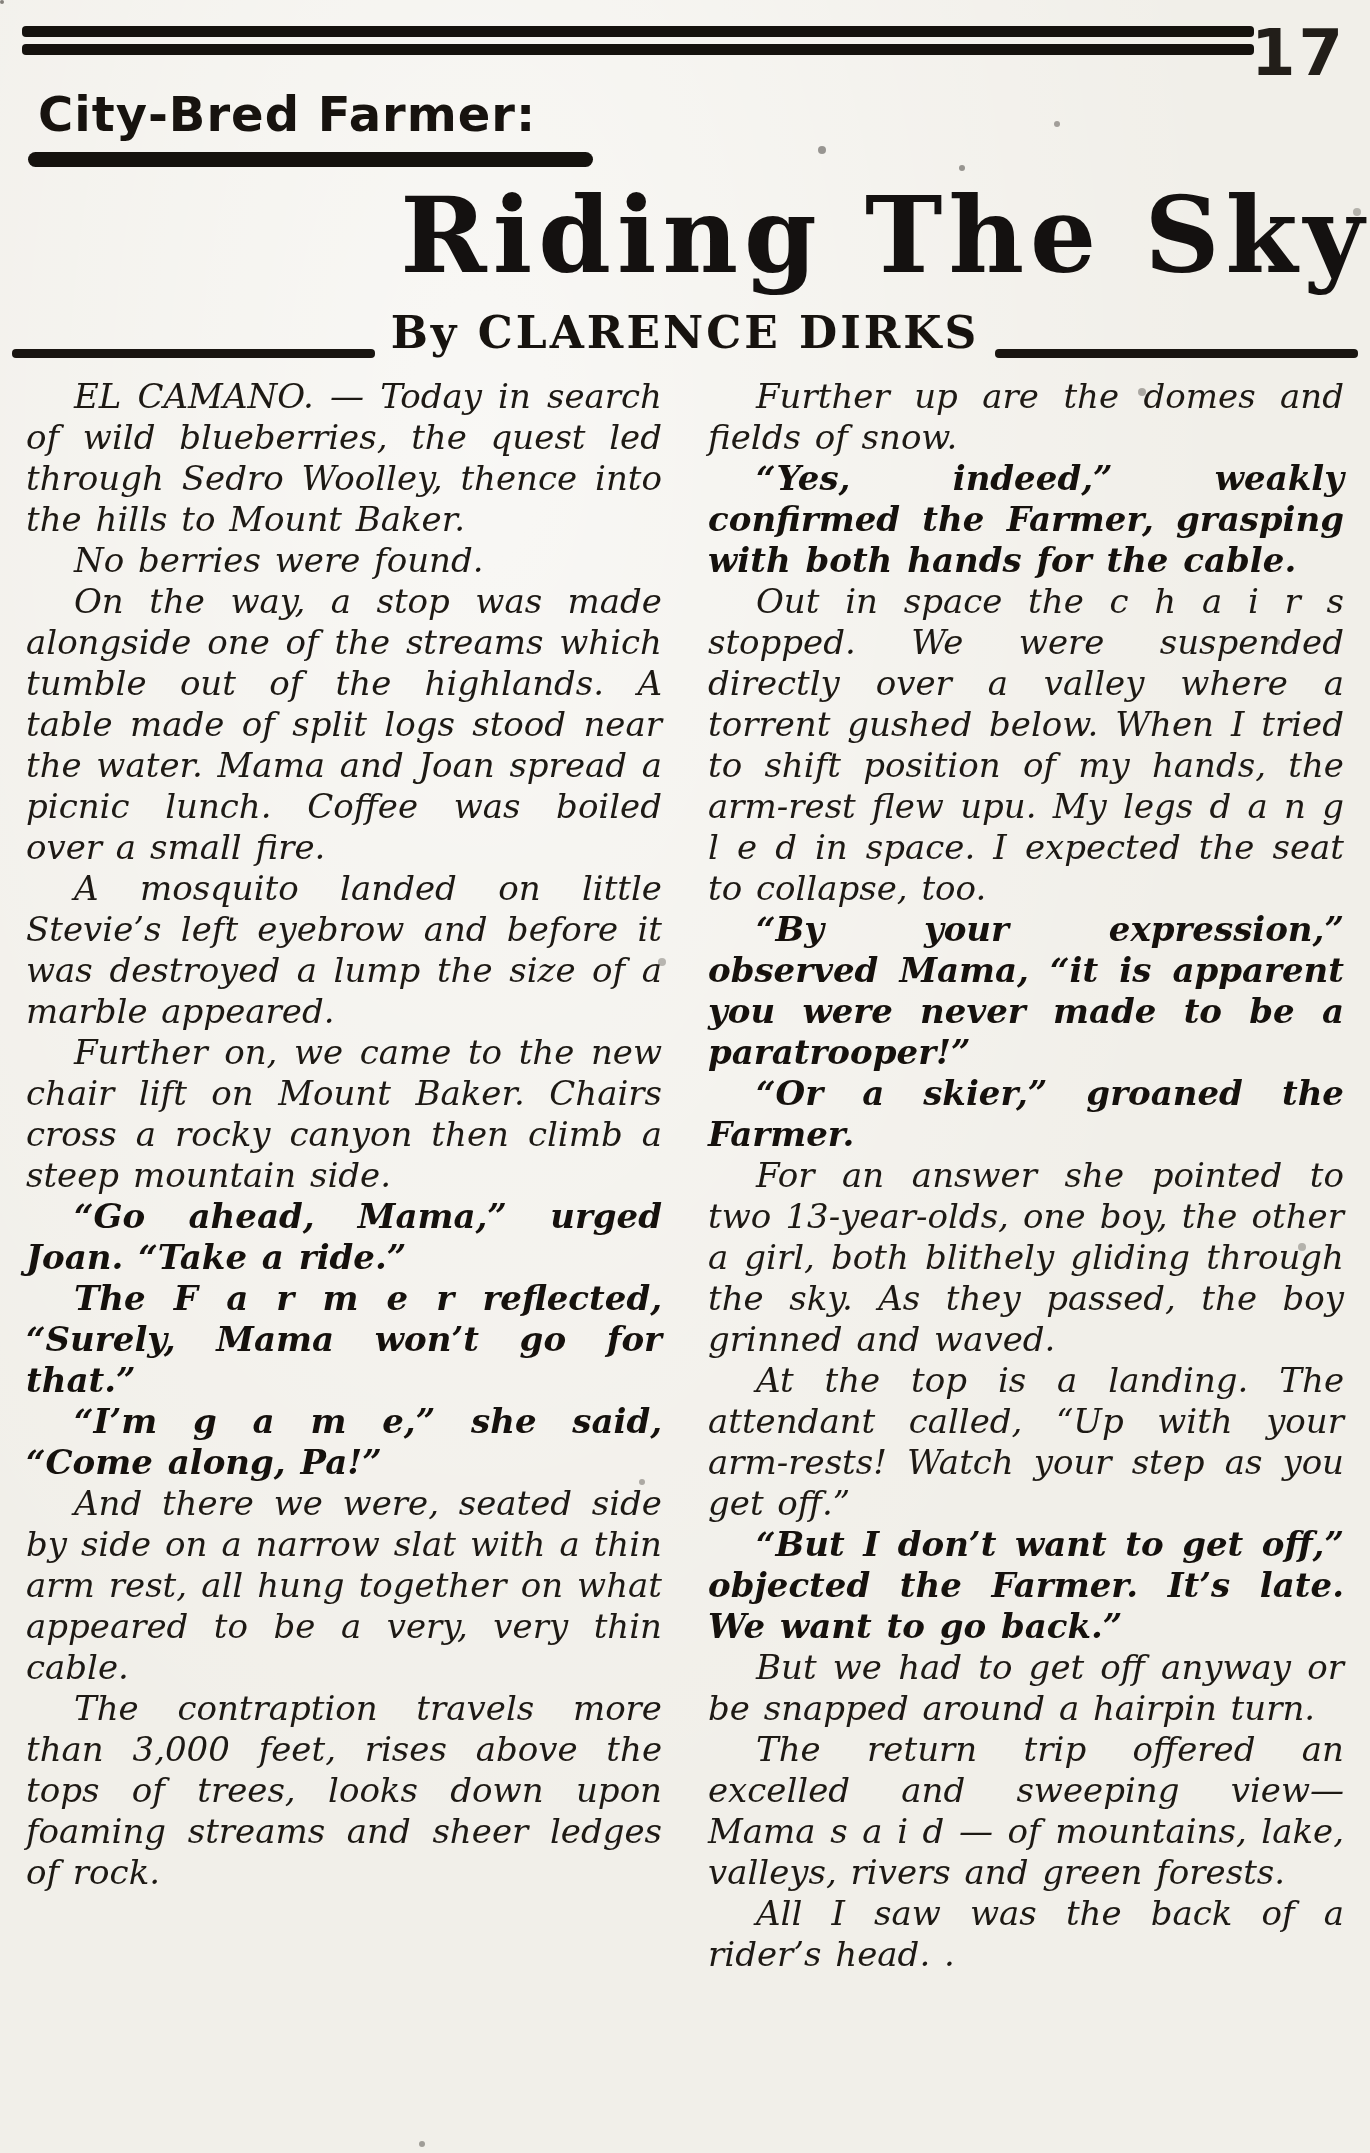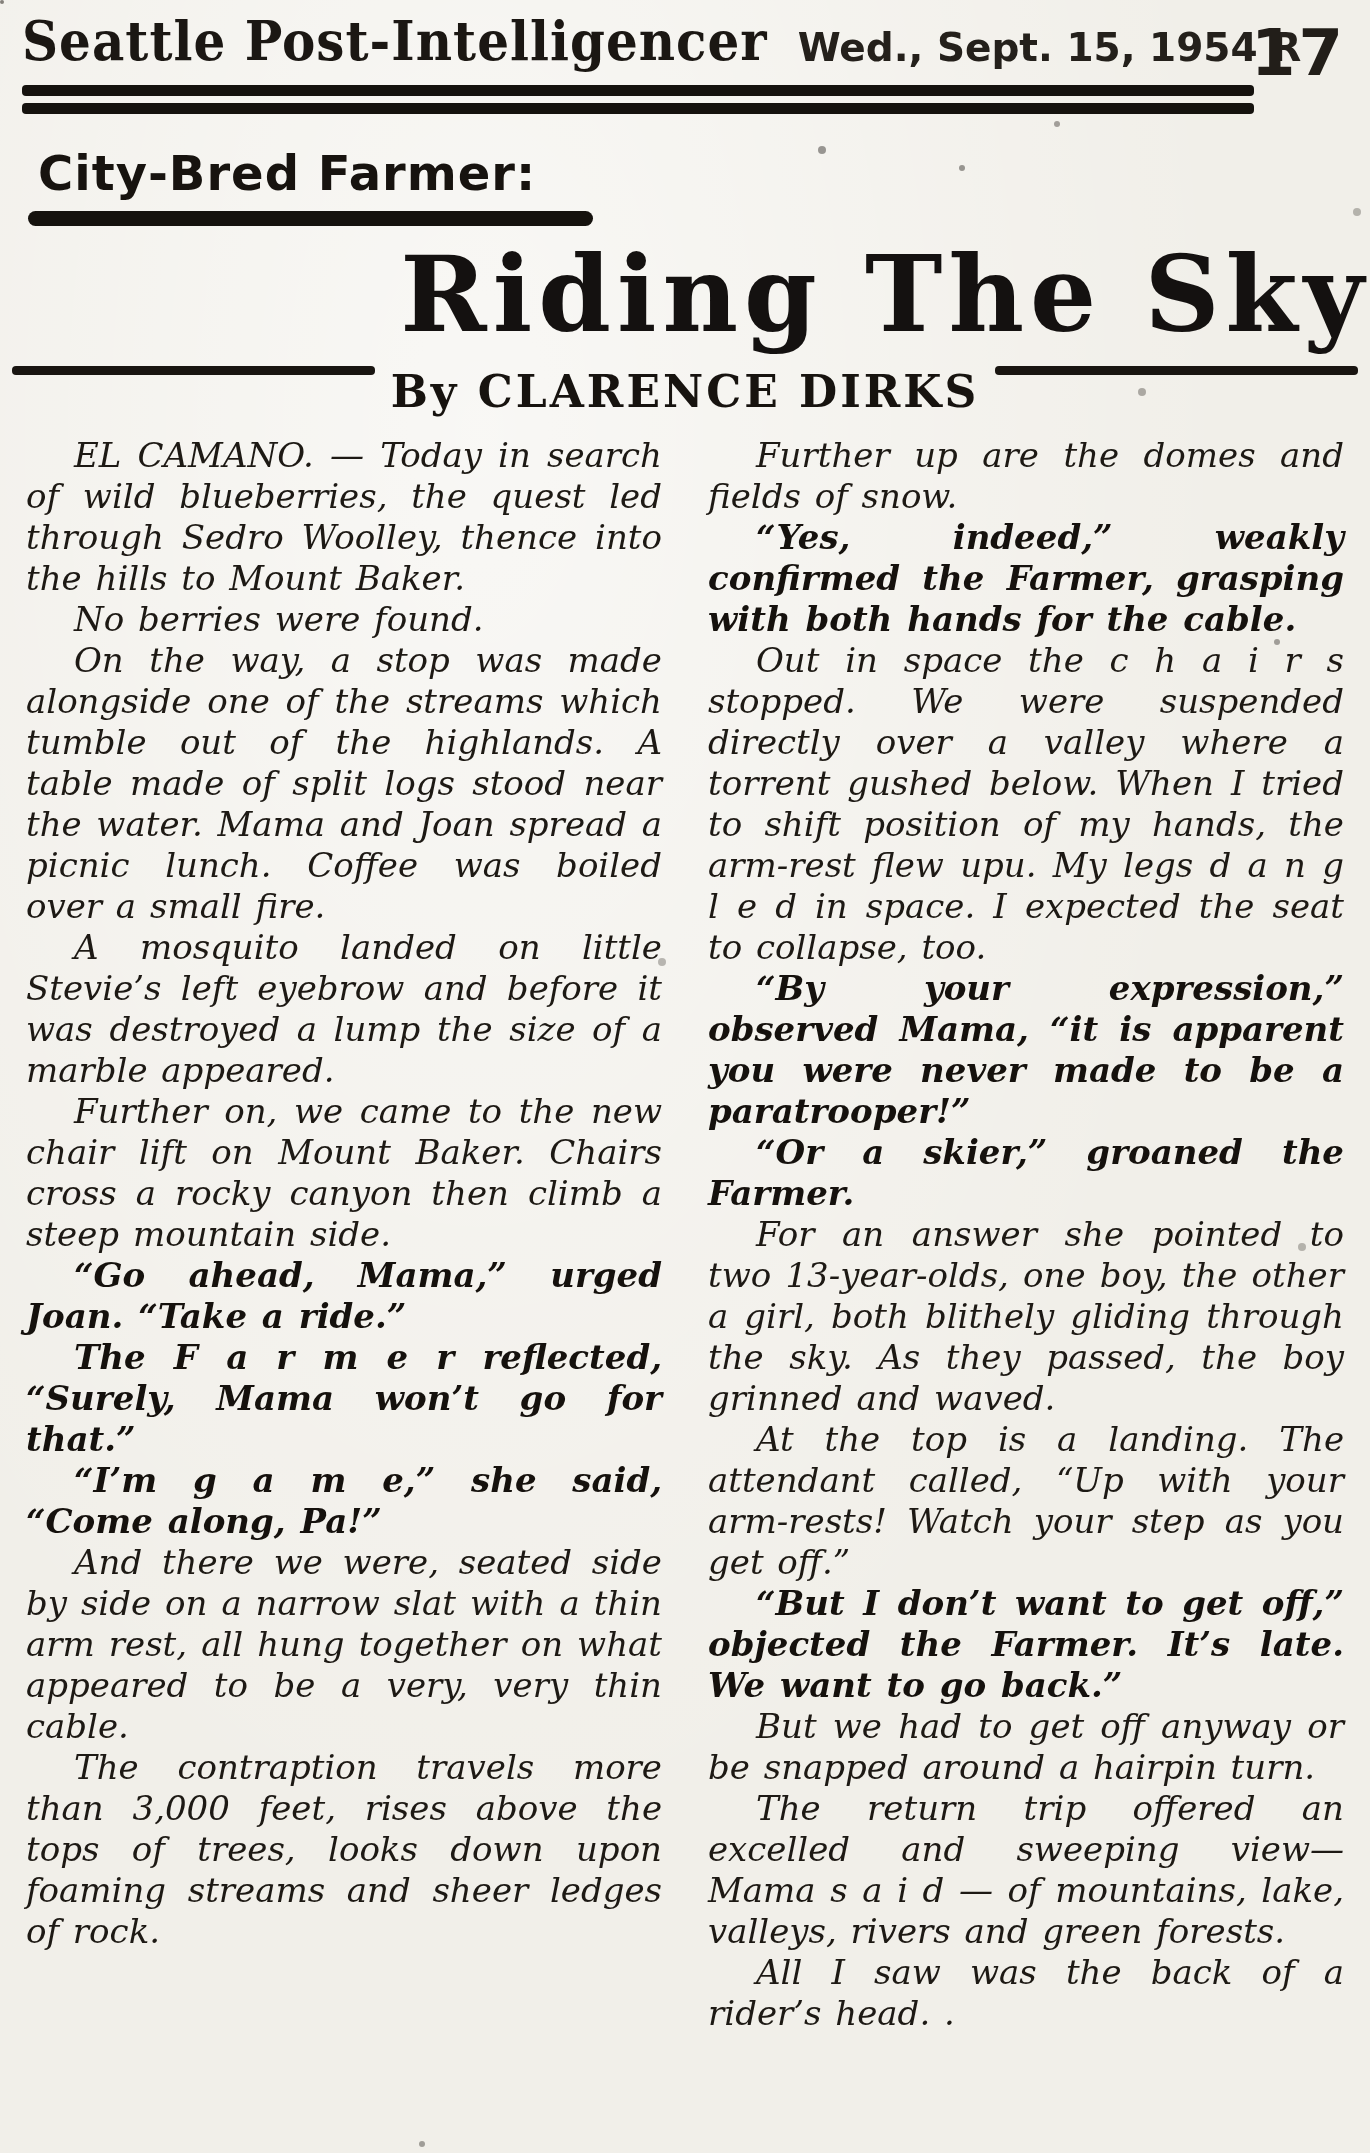--- a/index.html
+++ b/index.html
@@ -75,21 +75,21 @@
     font-weight: bold;
     font-size: 104px;
     line-height: 1.02;
     letter-spacing: 6px;
     color: #141110;
     white-space: nowrap;
     text-align: right;
   }
   .byline-row {
     display: flex;
-    align-items: flex-start;
+    align-items: flex-end;
     margin: 18px 12px 0 12px;
     gap: 16px;
   }
   .byline-rule { flex: 1 1 0; height: 9px; background: #191511; border-radius: 4px; }
   .byline {
     font-family: "DejaVu Serif", serif;
     font-weight: bold;
     font-size: 44px;
     letter-spacing: 3px;
     white-space: nowrap;
@@ -131,24 +131,20 @@
       960px 166px 0 1px rgba(40,35,30,0.45),
       1355px 210px 0 2px rgba(40,35,30,0.3);
   }
 </style>
 </head>
 <body>
 
 <div class="page">
 
   <header class="masthead">
-    <div class="masthead-line">
-      <span class="paper-name">Seattle Post-Intelligencer</span>
-      <span class="date-line">Wed., Sept. 15, 1954 R</span>
-    </div>
     <div class="page-number">17</div>
     <div class="double-rule">
       <div class="rule-bar"></div>
       <div class="rule-bar"></div>
     </div>
   </header>
 
   <div class="kicker-wrap">
     <div class="kicker">City-Bred Farmer:</div>
     <div class="kicker-rule"></div>

